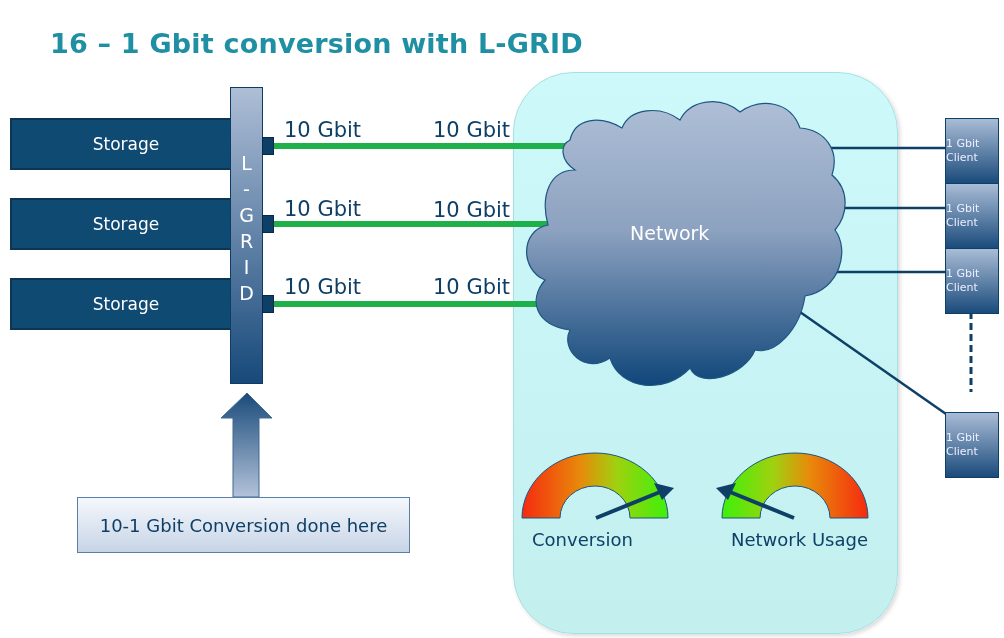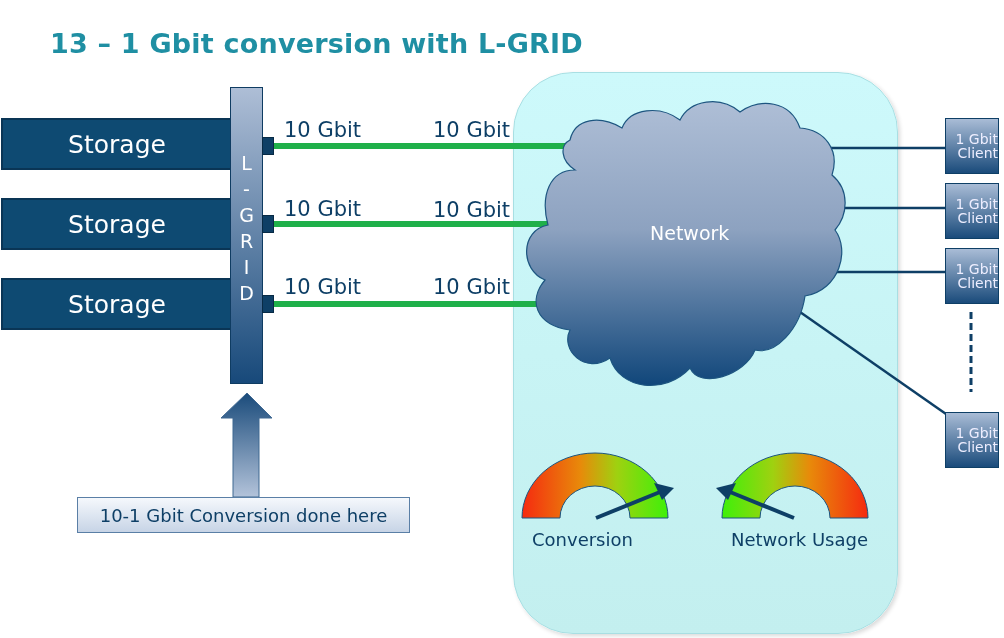--- a/index.html
+++ b/index.html
@@ -1,39 +1,39 @@
 <!DOCTYPE html>
 <html><head>
 <meta charset="utf-8">
 <style>
   html,body{margin:0;padding:0;background:#fff;}
   body{width:1004px;height:638px;position:relative;overflow:hidden;font-family:"DejaVu Sans","Liberation Sans",sans-serif;}
   .title{position:absolute;left:50px;top:28px;font-size:27px;font-weight:bold;color:#1f8fa3;letter-spacing:0.2px;}
   .zone{position:absolute;left:513px;top:72px;width:383px;height:560px;border-radius:60px;
         background:linear-gradient(#cdf9fb,#c3efef);border:1px solid #a8dfe3;box-shadow:2px 2px 4px rgba(0,0,0,0.15);}
-  .storage{position:absolute;left:1px;width:232px;height:52px;background:#0e4a72;border:2px solid #0a3555;
-           color:#fff;font-size:25px;display:flex;align-items:center;justify-content:center;box-sizing:border-box;}
+  .storage{position:absolute;left:10px;width:232px;height:52px;background:#0e4a72;border:2px solid #0a3555;
+           color:#fff;font-size:17px;display:flex;align-items:center;justify-content:center;box-sizing:border-box;}
   .lgrid{position:absolute;left:230px;top:87px;width:33px;height:297px;
          background:linear-gradient(#aebed6,#17497a);border:1px solid #0f3c62;box-sizing:border-box;
          color:#fff;font-size:19px;text-align:center;display:flex;flex-direction:column;align-items:center;padding-top:62px;line-height:26px;}
   .port{position:absolute;left:262px;width:12px;height:18px;background:#0e3f66;border:1px solid #082a45;box-sizing:border-box;}
   .glabel{position:absolute;font-size:21px;color:#0e3f66;}
-  .client{position:absolute;left:945px;width:54px;height:56px;background:linear-gradient(#a9bcd6,#1a4b7b);
-          border:1px solid #0e3f66;box-sizing:border-box;color:#eef;font-size:14px;text-align:right;
+  .client{position:absolute;left:945px;width:54px;height:66px;background:linear-gradient(#a9bcd6,#1a4b7b);
+          border:1px solid #0e3f66;box-sizing:border-box;color:#eef;font-size:11px;text-align:left;
           display:flex;flex-direction:column;justify-content:center;line-height:14px;}
-  .callout{position:absolute;left:77px;top:497px;width:333px;height:36px;background:linear-gradient(#f5f8fc,#c7d4e6);
+  .callout{position:absolute;left:77px;top:497px;width:333px;height:56px;background:linear-gradient(#f5f8fc,#c7d4e6);
            border:1px solid #5a7fa6;box-sizing:border-box;color:#0e3f66;font-size:18px;display:flex;align-items:center;justify-content:center;}
   .gauge-label{position:absolute;font-size:18px;color:#0e3f66;}
-  .cloud-label{position:absolute;left:630px;top:222px;color:#fff;font-size:19px;margin-left:20px;}
+  .cloud-label{position:absolute;left:630px;top:222px;color:#fff;font-size:19px;}
   svg{position:absolute;left:0;top:0;}
 </style>
 </head>
 <body>
 
-<div class="title">13 – 1 Gbit conversion with L-GRID</div>
+<div class="title">16 – 1 Gbit conversion with L-GRID</div>
 
 <div class="zone"></div>
 
 <svg width="1004" height="638">
   <defs>
     <linearGradient id="cloudg" x1="0" y1="0" x2="0" y2="1">
       <stop offset="0" stop-color="#aebed6"></stop>
       <stop offset="0.45" stop-color="#8da2c0"></stop>
       <stop offset="1" stop-color="#10467a"></stop>
     </linearGradient>

